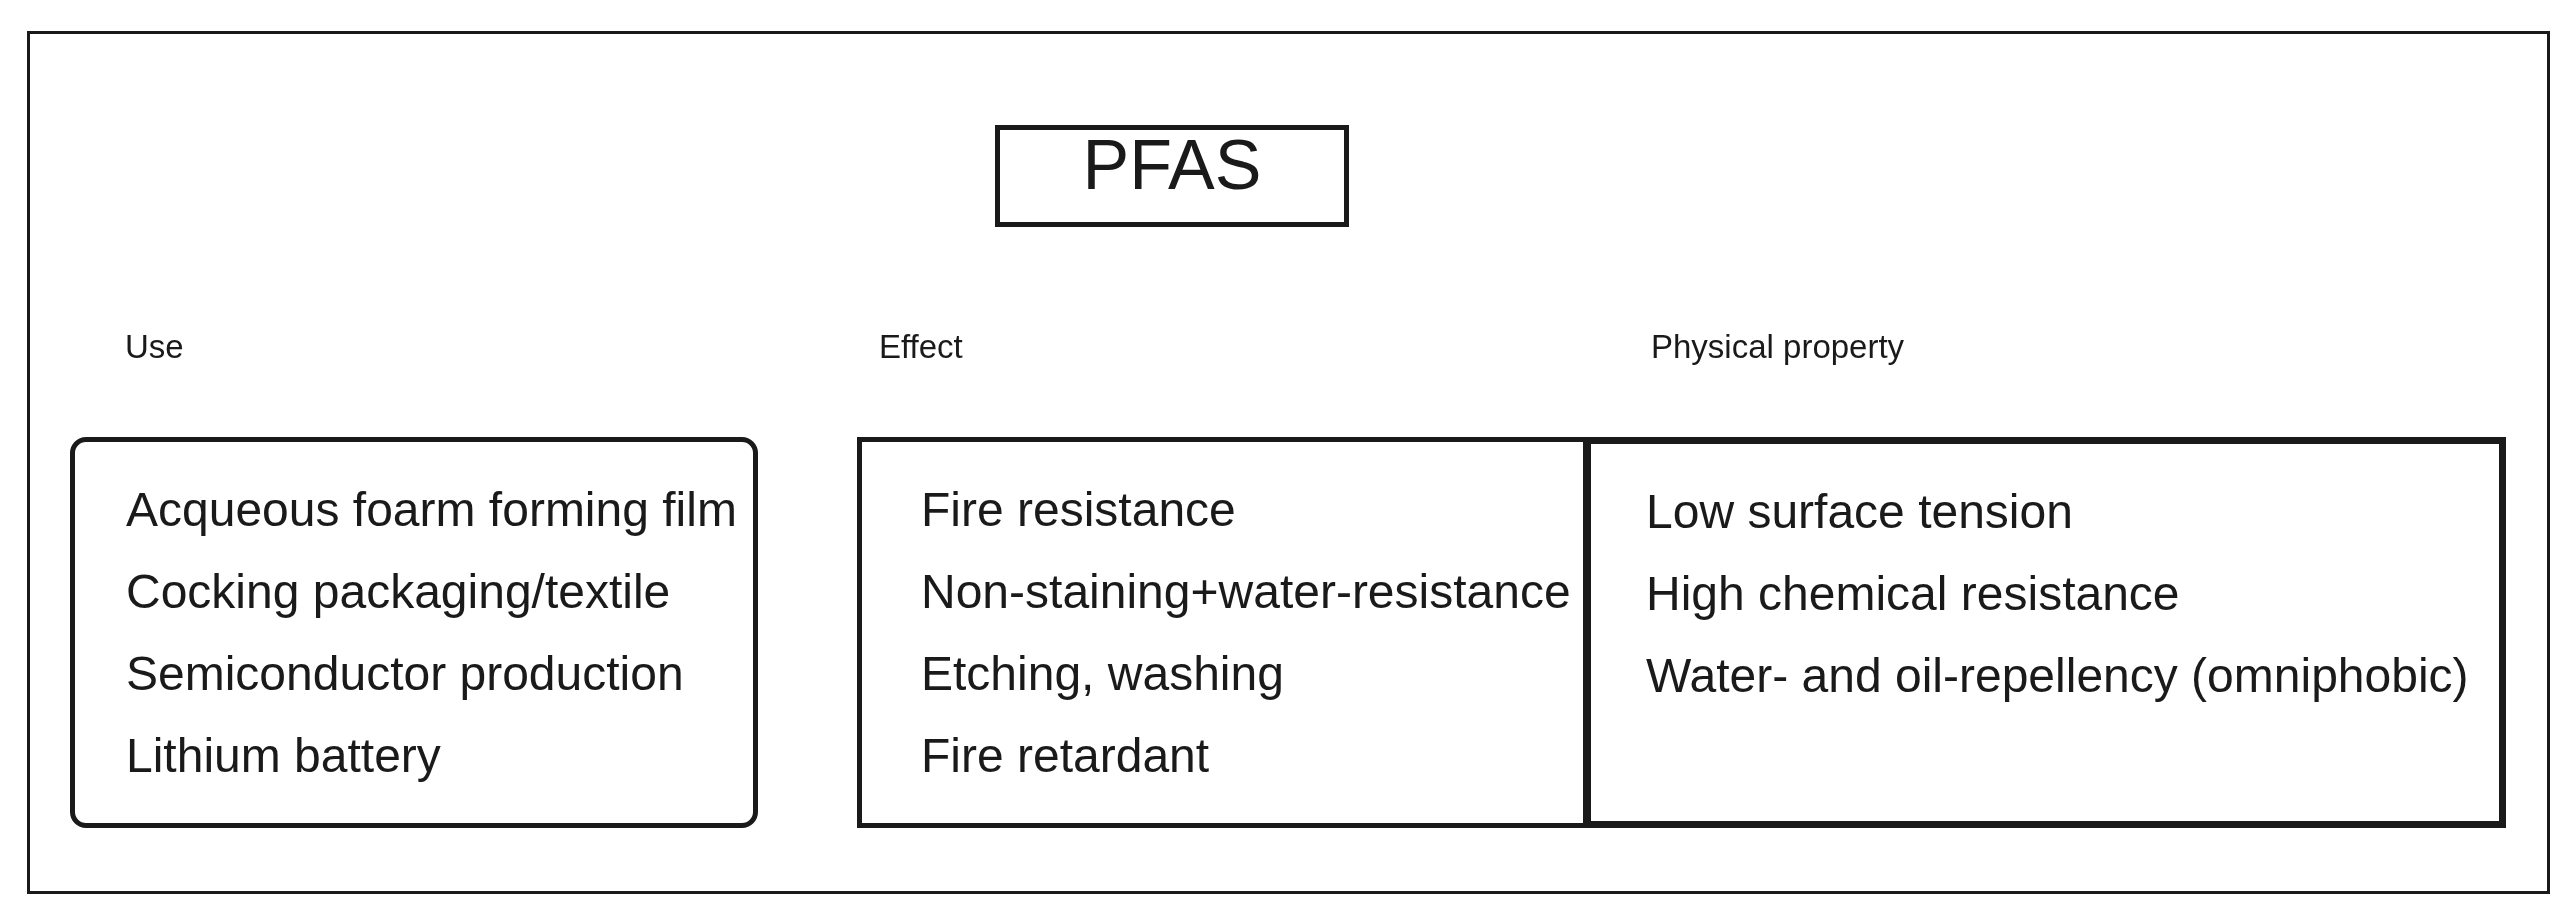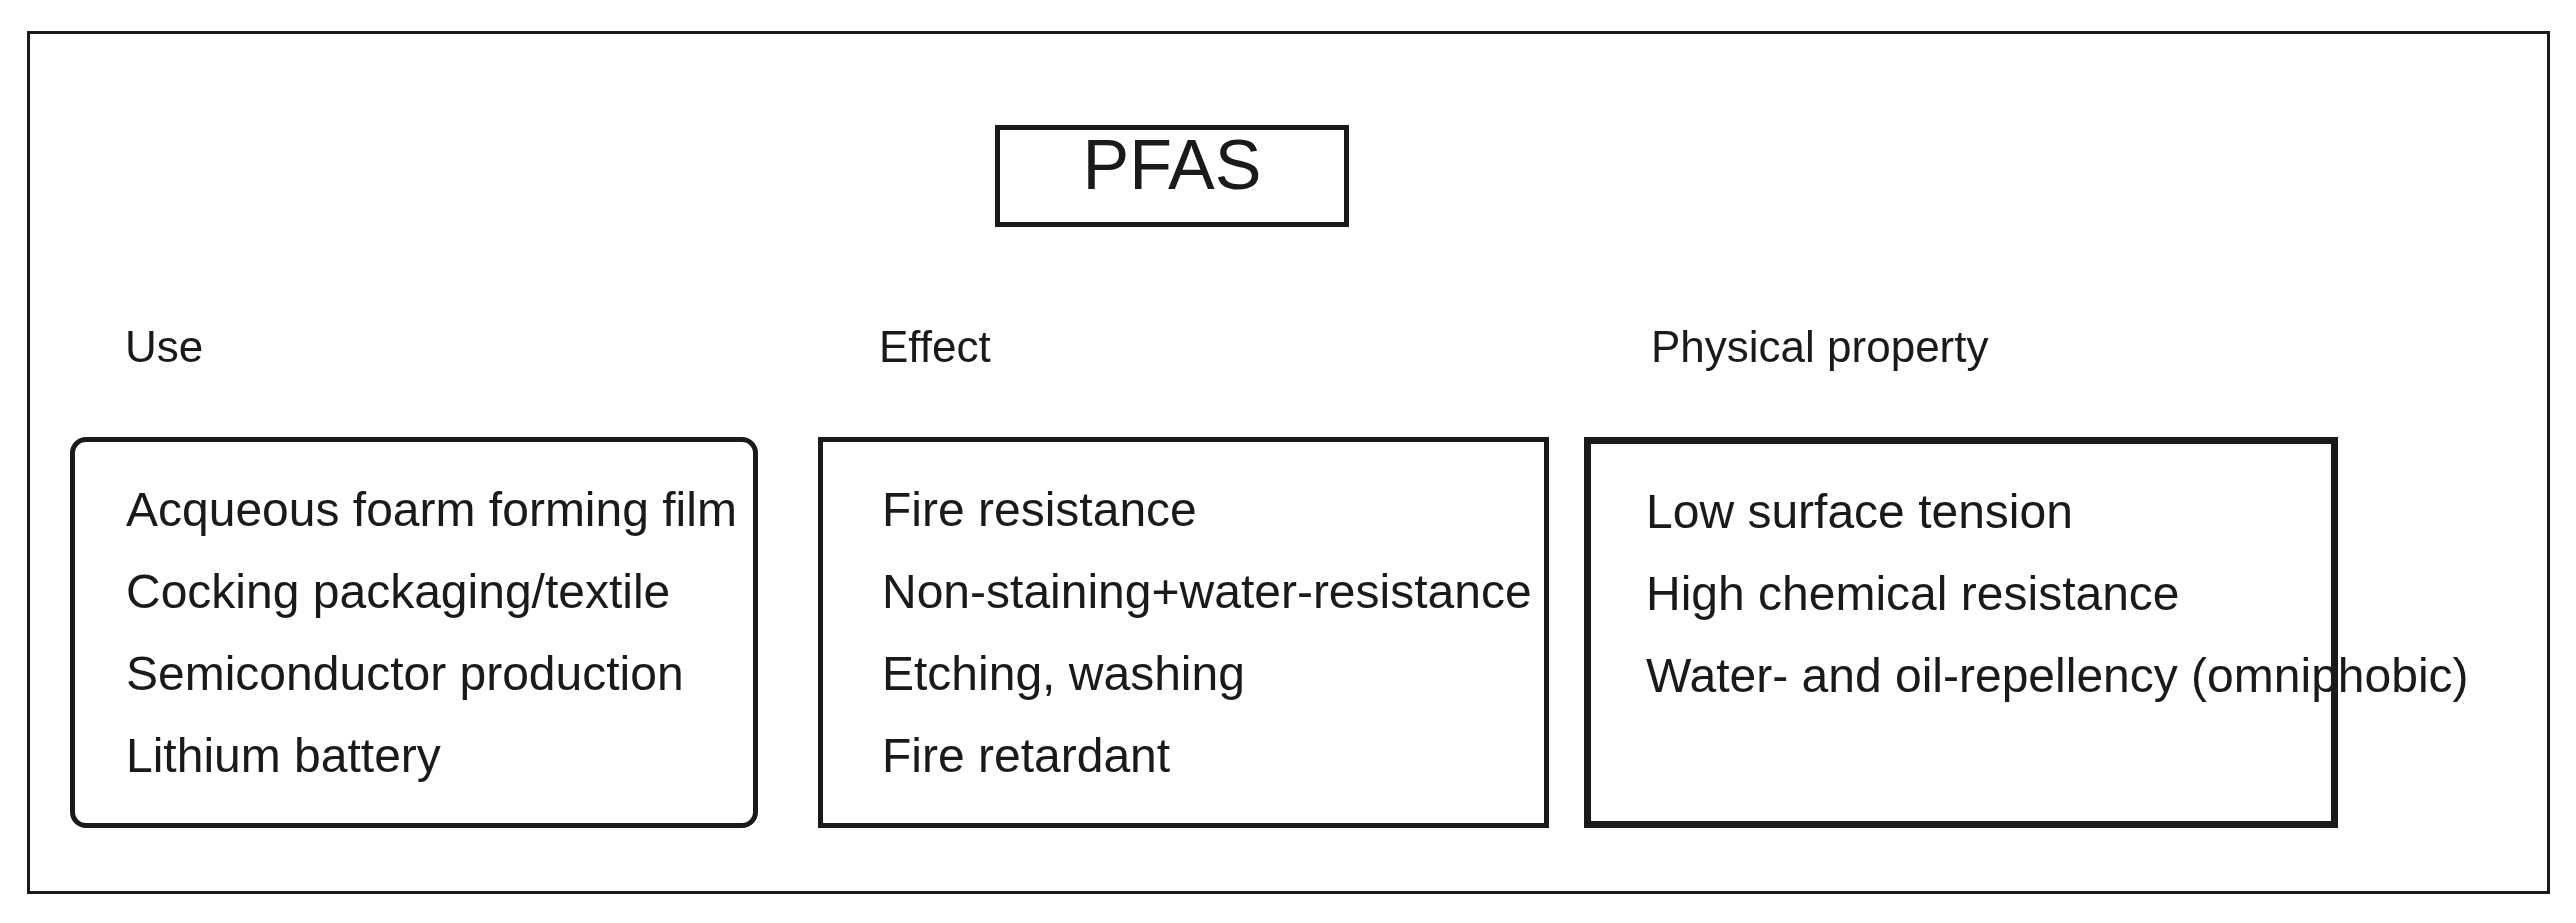--- a/index.html
+++ b/index.html
@@ -34,38 +34,38 @@
     box-sizing: border-box;
     display: flex;
     align-items: flex-start;
     justify-content: center;
     font-size: 70px;
     line-height: 70px;
   }
   .col-header {
     position: absolute;
     top: 323px;
-    font-size: 44px;
+    font-size: 33px;
     line-height: 48px;
     white-space: nowrap;
   }
   .col-header.use      { left: 125px; }
   .col-header.effect   { left: 879px; }
   .col-header.physical { left: 1651px; }
   .list-box {
     position: absolute;
     top: 437px;
     height: 391px;
     box-sizing: border-box;
     border: 5.5px solid var(--ink, #1a1a1a);
     padding-top: 27px;
   }
   .list-box.use      { left: 70px;  width: 688px; padding-left: 51px; border-radius: 16px; }
-  .list-box.effect   { left: 818px; width: 731px; padding-left: 59px; }
-  .list-box.physical { left: 1584px; width: 754px; padding-left: 55px; border-width: 7.5px; }
+  .list-box.effect   { left: 857px; width: 731px; padding-left: 59px; }
+  .list-box.physical { left: 1584px; width: 922px; padding-left: 55px; border-width: 7.5px; }
   .list-item {
     font-size: 48px;
     line-height: 82px;
     white-space: nowrap;
   }
 </style>
 </head>
 <body>
 
 <div class="stage" style="--ink: #1a1a1a; --bg: #ffffff;">

